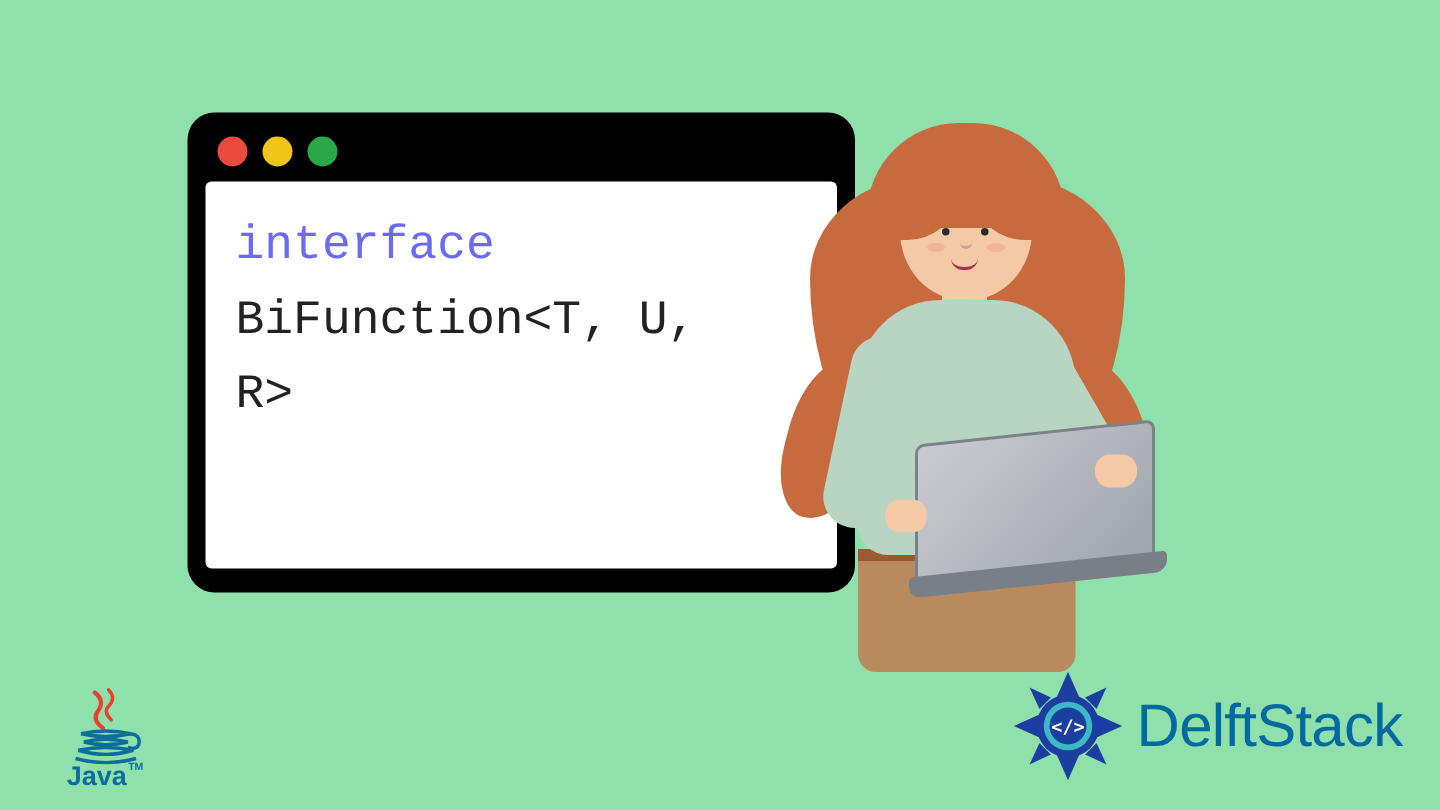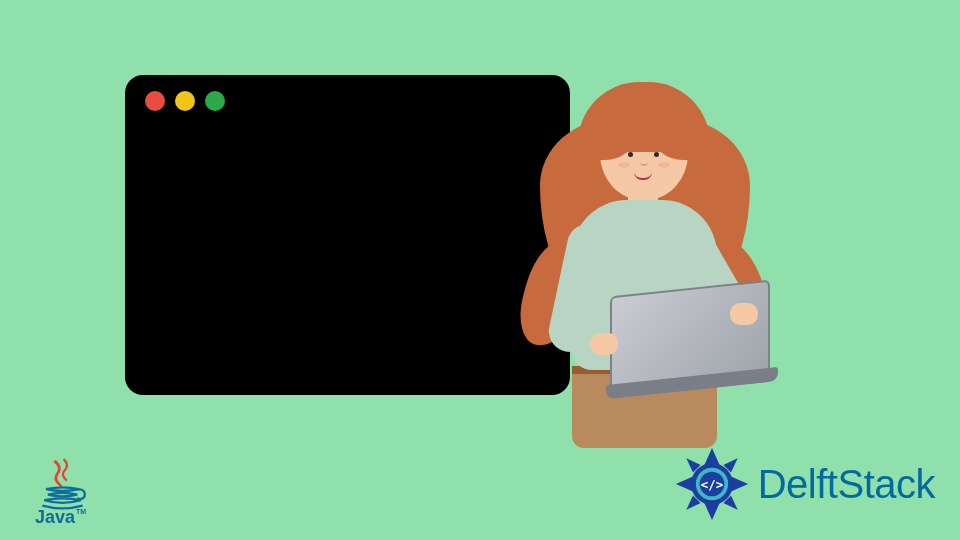--- a/index.html
+++ b/index.html
@@ -44,21 +44,21 @@
     color: #222;
   }
   .kw { color: #6a6af5; }
   .java-logo {
     position: absolute;
     left: 35px;
     bottom: 12px;
     width: 70px;
     display: flex;
     flex-direction: column;
-    align-items: flex-start;
+    align-items: center;
   }
   .java-logo svg { width: 55px; height: 55px; }
   .java-text {
     font-size: 18px;
     font-weight: 600;
     color: #0d6e9e;
     margin-top: -6px;
     display: flex;
     align-items: flex-start;
   }
@@ -222,20 +222,25 @@
   }
 </style>
 </head>
 <body>
 
 <div class="code-window">
   <div class="titlebar">
     <div class="dot red"></div>
     <div class="dot yellow"></div>
     <div class="dot green"></div>
+  </div>
+  <div class="code-body">
+    <div><span class="kw">interface</span></div>
+    <div>BiFunction&lt;T, U,</div>
+    <div>R&gt;</div>
   </div>
 </div>
 
 <div class="person">
   <div class="hair-back"></div>
   <div class="torso"></div>
   <div class="arm-l"></div>
   <div class="neck"></div>
   <div class="face">
     <div class="brow l"></div>

